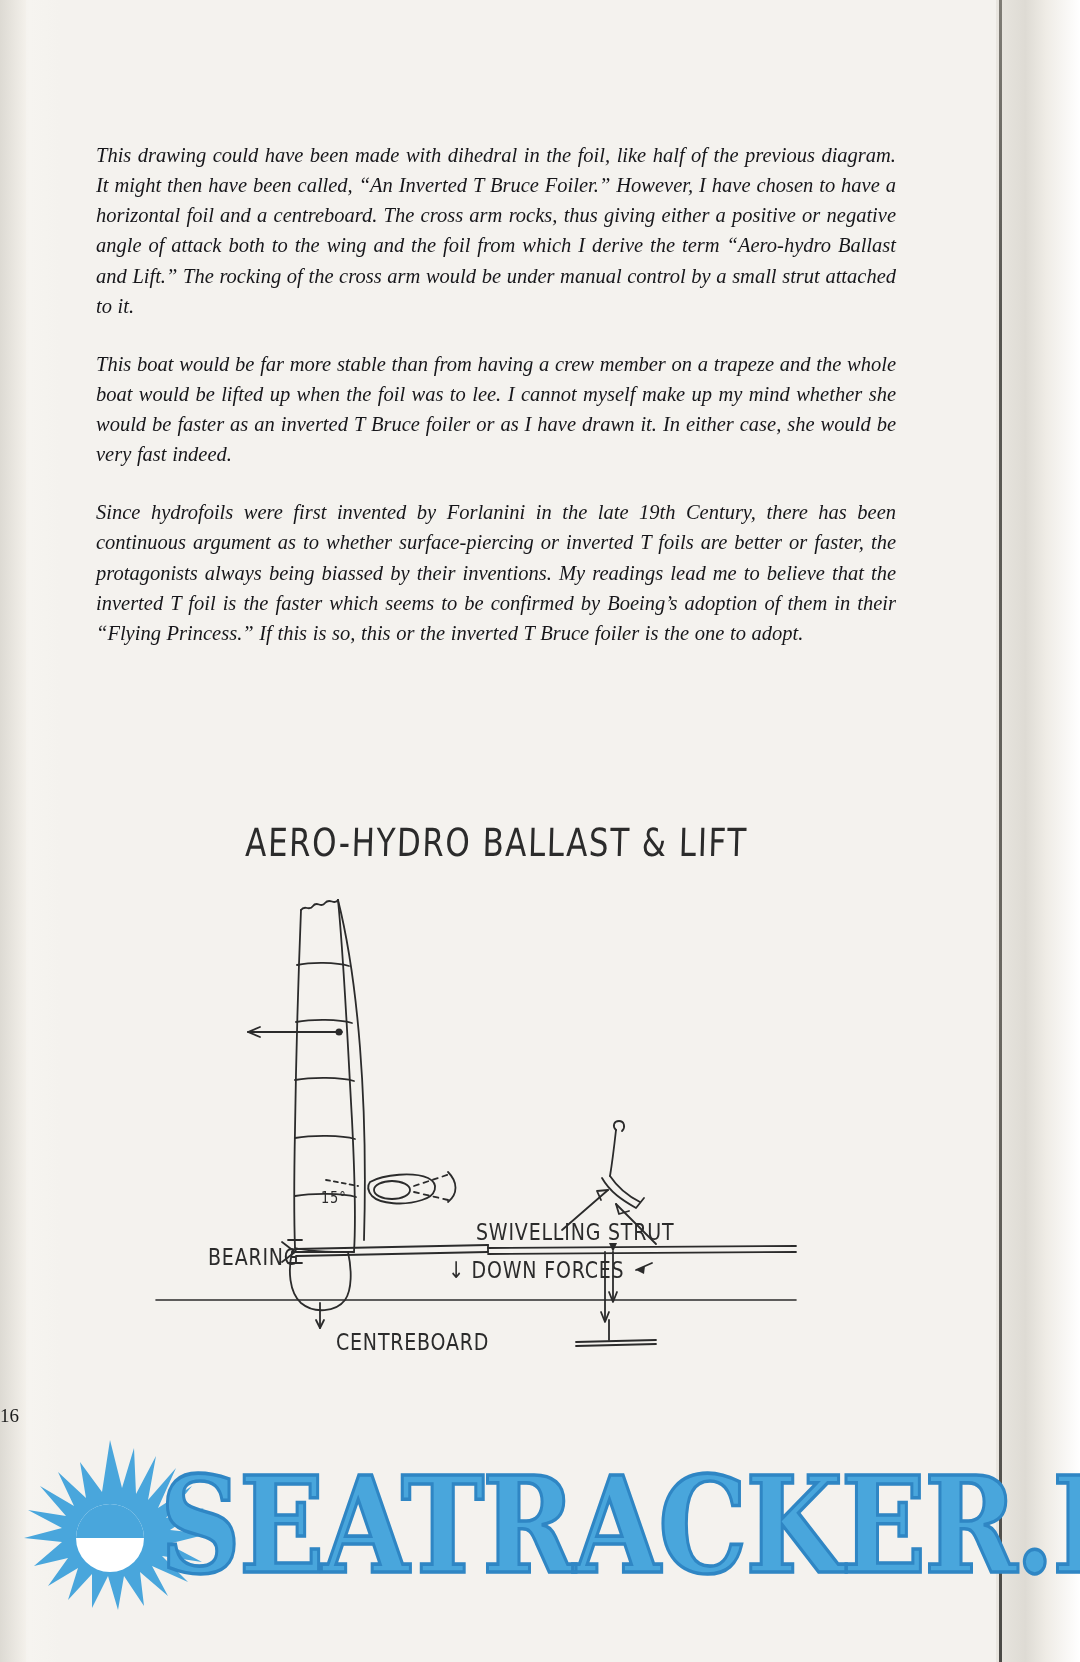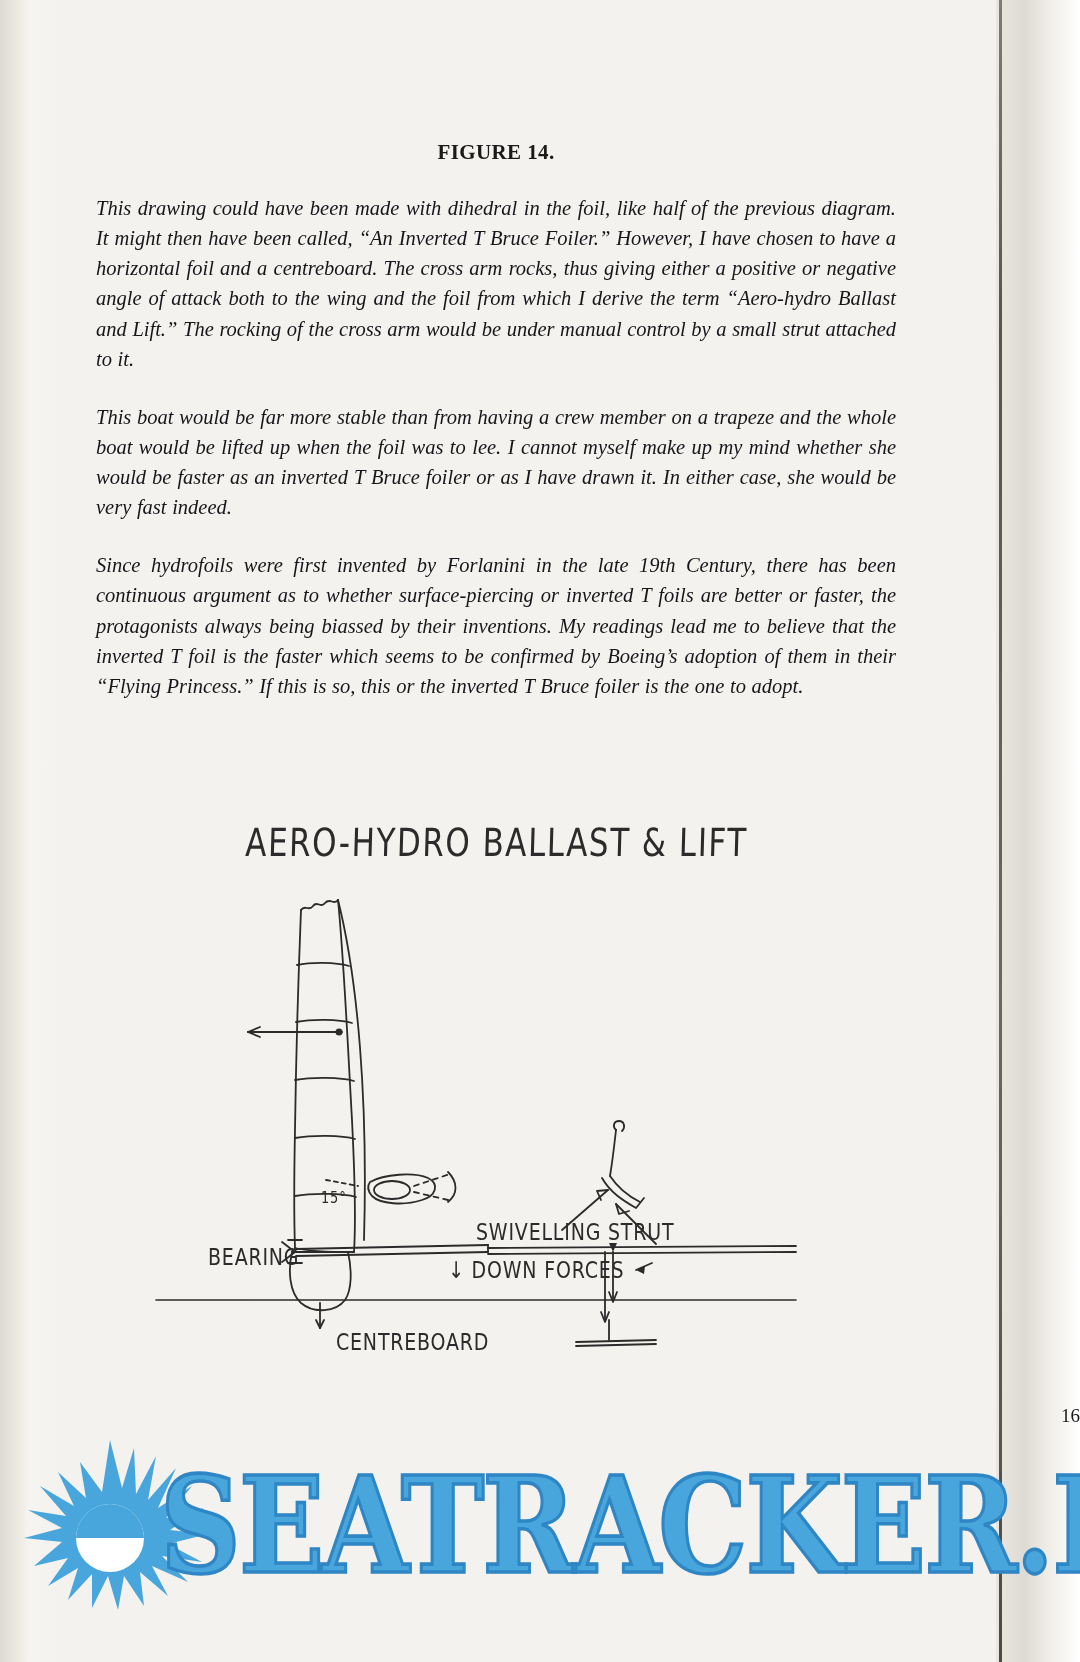--- a/index.html
+++ b/index.html
@@ -105,21 +105,21 @@
   #lbl-centreboard { left: 240px; top: 528px; }
   #lbl-swivel { left: 380px; top: 418px; }
   #lbl-down { left: 352px; top: 456px; }
   #lbl-angle { left: 225px; top: 389px; font-size: 13px; }
   svg.sketch { position: absolute; left: 0; top: 0; }
   
   #page-number {
     position: absolute;
     left: 0; right: 0;
     top: 1405px;
-    text-align: right;
+    text-align: left;
     font-size: 19px;
     color: #1a1a1a;
     font-family: "Liberation Serif", serif;
   }
   
   #watermark {
     position: absolute;
     left: 10px;
     top: 1430px;
     width: 1010px;
@@ -143,21 +143,20 @@
 </style>
 </head>
 <body>
 
 <div id="page">
   <div id="edge-left"></div>
   <div id="gutter-right"></div>
   <div id="gutter-line"></div>
 
   <div id="content">
-    <div class="fig-title">FIGURE 14.</div>
     <p class="para">This drawing could have been made with dihedral in the foil, like half of the previous diagram. It might then have been called, “An Inverted T Bruce Foiler.” However, I have chosen to have a horizontal foil and a centreboard. The cross arm rocks, thus giving either a positive or negative angle of attack both to the wing and the foil from which I derive the term “Aero-hydro Ballast and Lift.” The rocking of the cross arm would be under manual control by a small strut attached to it.</p>
     <p class="para">This boat would be far more stable than from having a crew member on a trapeze and the whole boat would be lifted up when the foil was to lee. I cannot myself make up my mind whether she would be faster as an inverted T Bruce foiler or as I have drawn it. In either case, she would be very fast indeed.</p>
     <p class="para">Since hydrofoils were first invented by Forlanini in the late 19th Century, there has been continuous argument as to whether surface-piercing or inverted T foils are better or faster, the protagonists always being biassed by their inventions. My readings lead me to believe that the inverted T foil is the faster which seems to be confirmed by Boeing’s adoption of them in their “Flying Princess.” If this is so, this or the inverted T Bruce foiler is the one to adopt.</p>
   </div>
 
   <div id="drawing">
     <div class="hand-title">AERO-HYDRO BALLAST &amp; LIFT</div>
 
     <svg class="sketch" width="800" height="580" viewBox="0 0 800 580">
       <g fill="none" stroke="#2b2b2b" stroke-width="1.8" stroke-linecap="round" stroke-linejoin="round">

